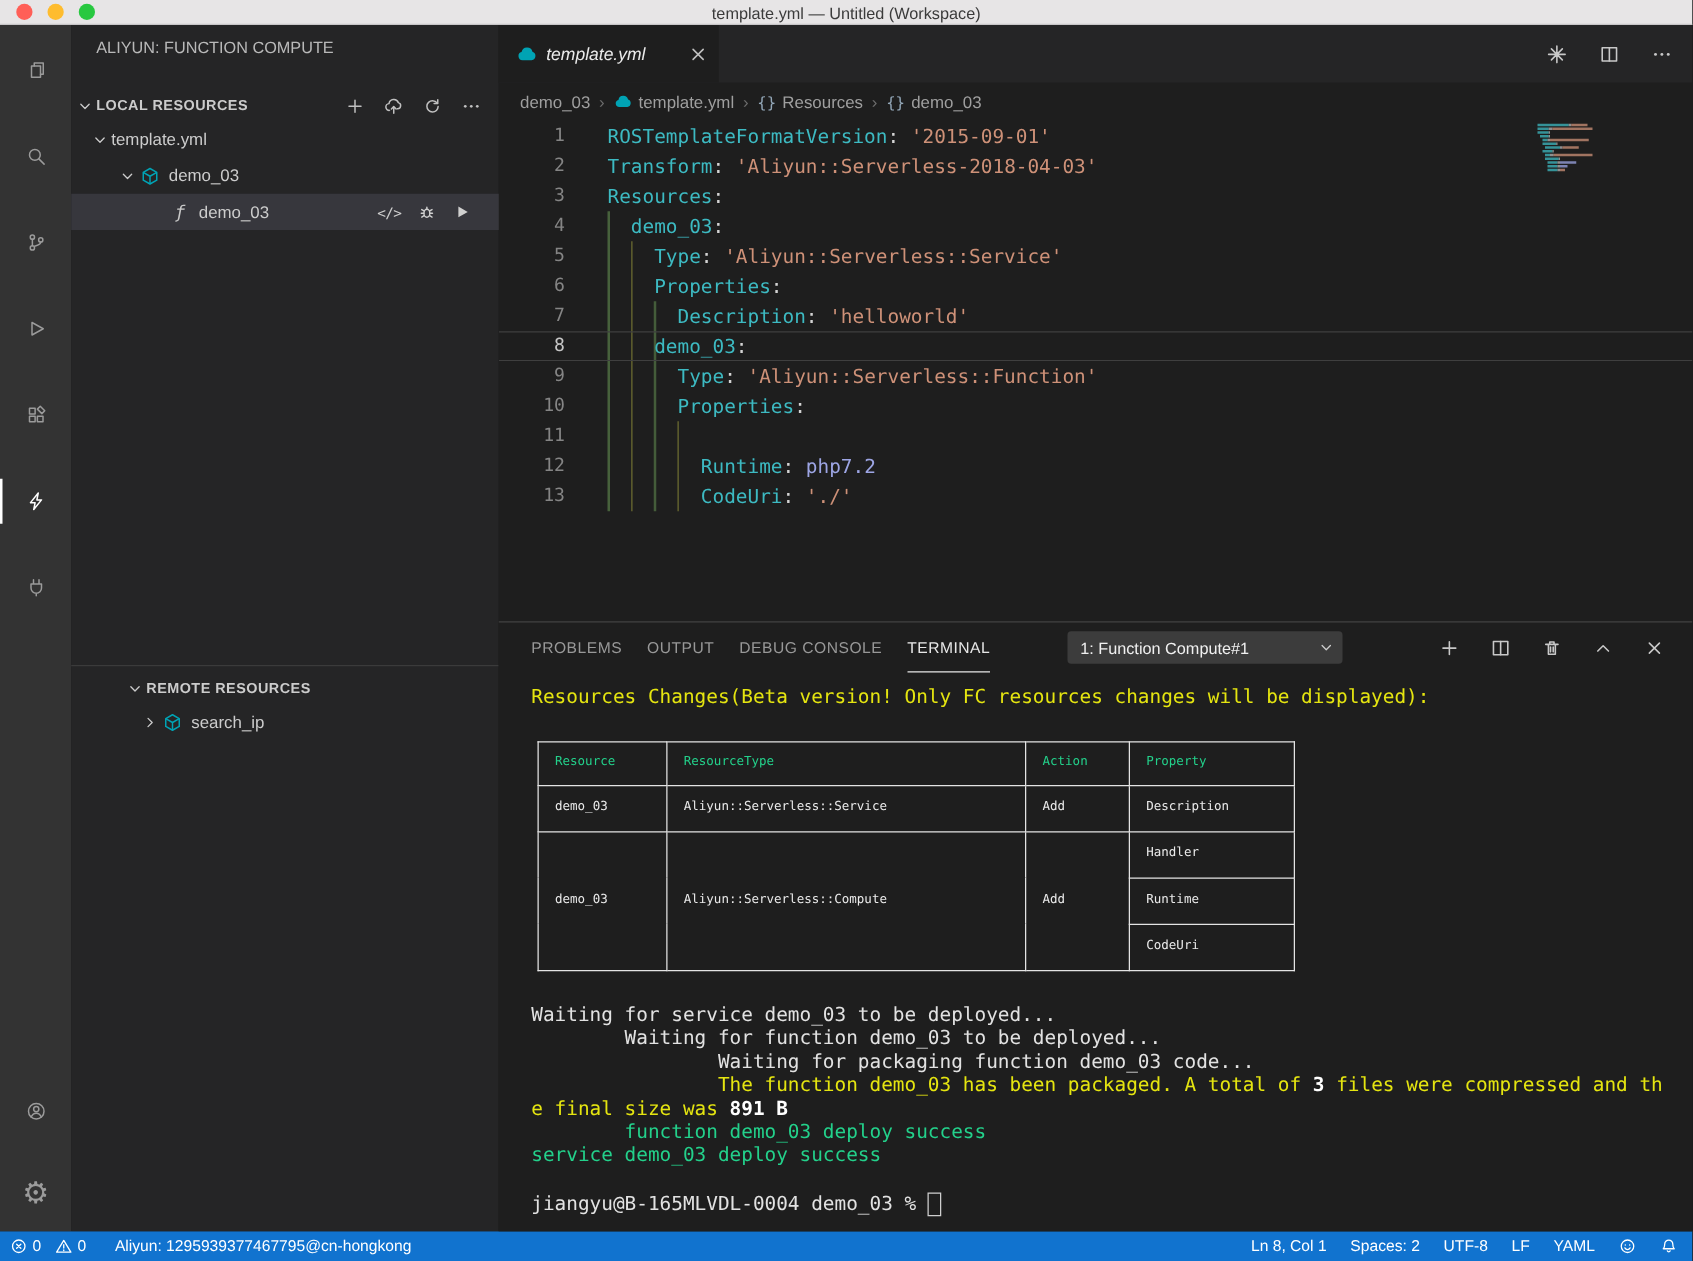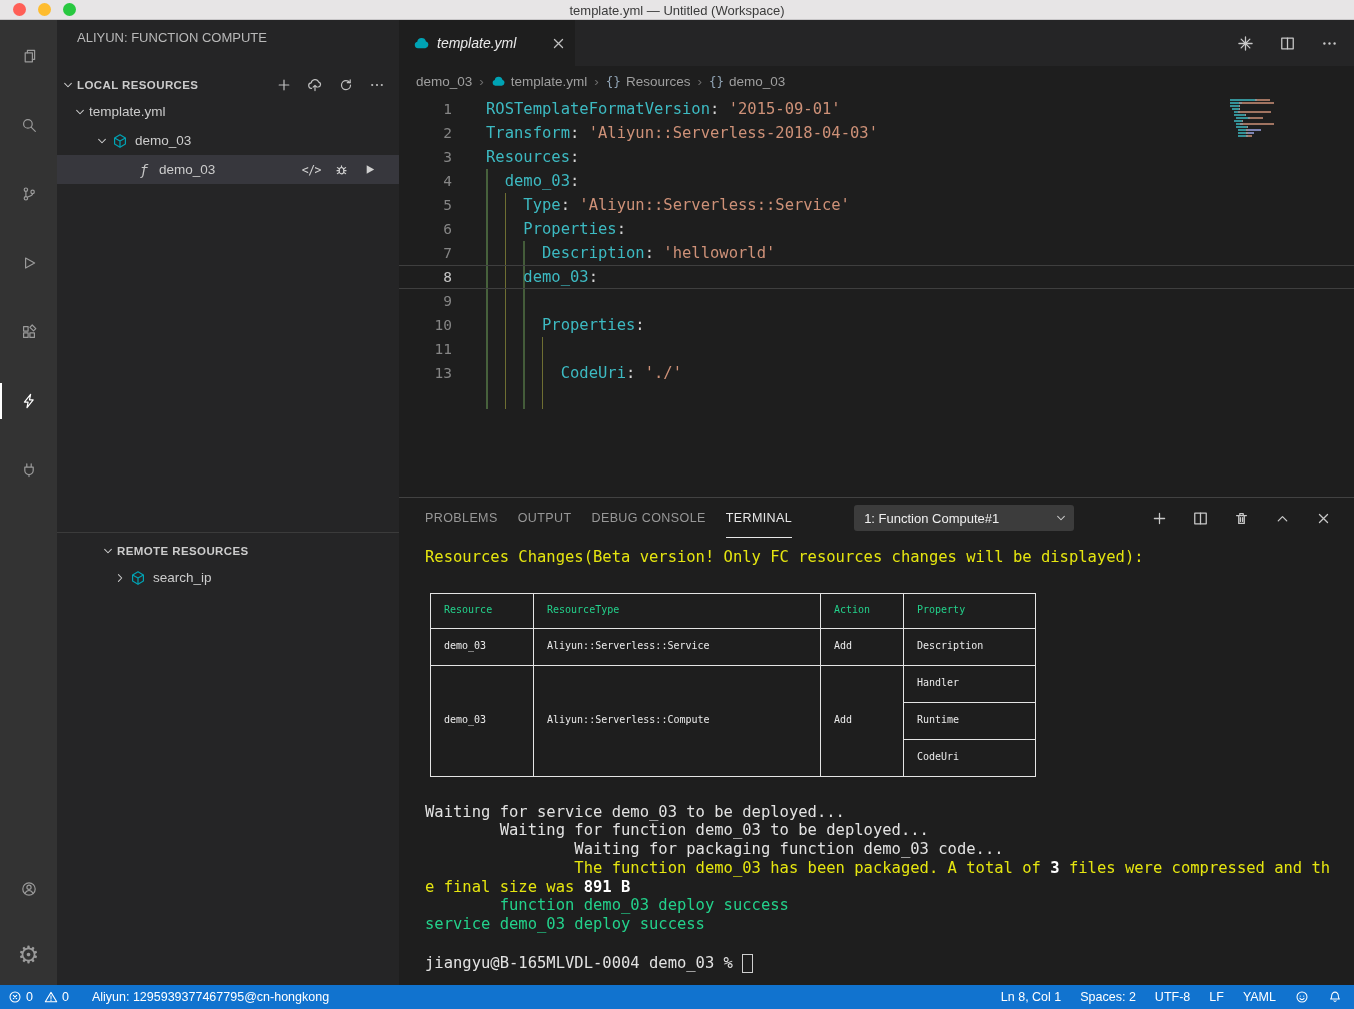--- a/index.html
+++ b/index.html
@@ -434,27 +434,32 @@
           <div class="code-line">
             <div class="gutter">7</div>
             <div class="code-text"><span class="tok-ws">      </span><span class="tok-key">Description</span><span class="tok-pun">: </span><span class="tok-str">'helloworld'</span></div>
           </div>
           <div class="code-line active">
             <div class="gutter">8</div>
             <div class="code-text"><span class="tok-ws">    </span><span class="tok-key">demo_03</span><span class="tok-pun">:</span></div>
           </div>
           <div class="code-line">
             <div class="gutter">9</div>
+            <div class="code-text"><span class="tok-ws">      </span><span class="tok-key">Type</span><span class="tok-pun">: </span><span class="tok-str">'Aliyun::Serverless::Function'</span></div>
           </div>
           <div class="code-line">
             <div class="gutter">10</div>
             <div class="code-text"><span class="tok-ws">      </span><span class="tok-key">Properties</span><span class="tok-pun">:</span></div>
           </div>
           <div class="code-line">
             <div class="gutter">11</div>
+          </div>
+          <div class="code-line">
+            <div class="gutter">12</div>
+            <div class="code-text"><span class="tok-ws">        </span><span class="tok-key">Runtime</span><span class="tok-pun">: </span><span class="tok-val">php7.2</span></div>
           </div>
           <div class="code-line">
             <div class="gutter">13</div>
             <div class="code-text"><span class="tok-ws">        </span><span class="tok-key">CodeUri</span><span class="tok-pun">: </span><span class="tok-str">'./'</span></div>
           </div>
         </div>
       <div class="minimap" id="minimap">
           <div class="mm-line"><span class="mm-key" style="width: 25.2px;"></span><span class="mm-pun" style="width: 2.1px;"></span><span class="mm-str" style="width: 12.6px;"></span></div>
           <div class="mm-line"><span class="mm-key" style="width: 9.45px;"></span><span class="mm-pun" style="width: 2.1px;"></span><span class="mm-str" style="width: 32.55px;"></span></div>
           <div class="mm-line"><span class="mm-key" style="width: 9.45px;"></span><span class="mm-pun" style="width: 1.05px;"></span></div>

